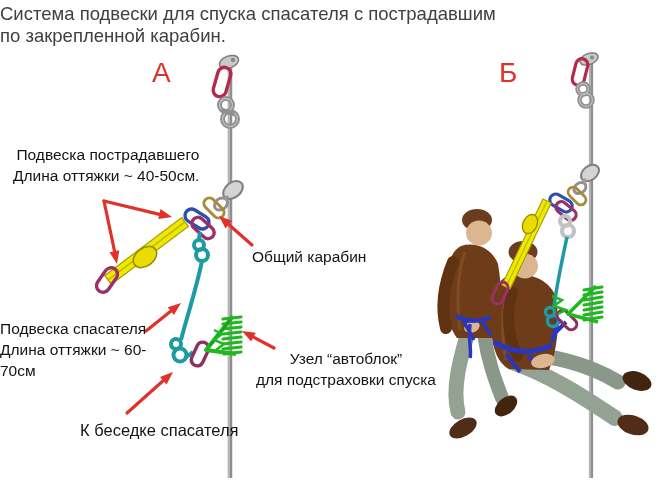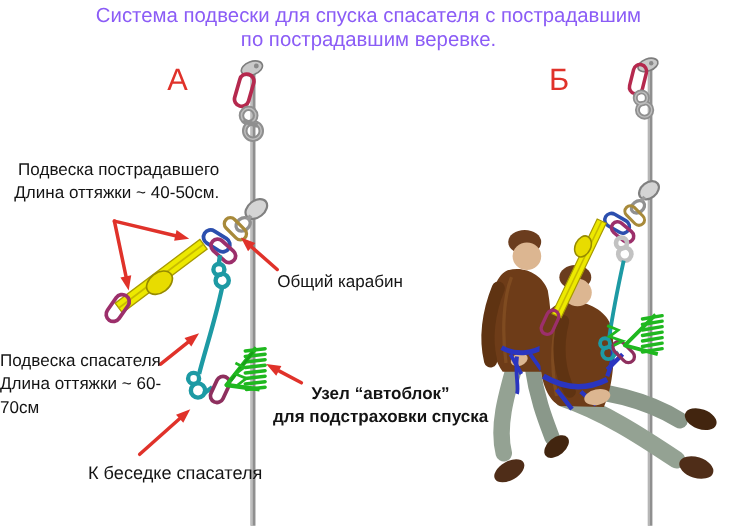--- a/index.html
+++ b/index.html
@@ -1,28 +1,28 @@
 <!DOCTYPE html>
 <html style="--c-arrow-red: #e0322a; --c-label-red: #e0322a; --c-rope-grey: #8f8f8f; --c-sling-yellow: #ede900; --c-rope-teal: #1d9aa4; --c-autoblock-green: #1fb81f; --c-carabiner-magenta: #9c2f6b; --c-carabiner-blue: #2c4fae; --c-carabiner-gold: #a88a3a; --c-carabiner-red: #b5294e; --c-jacket-brown: #6e3c18; --c-pants-grey-green: #97a596; --c-skin: #dcb691; --c-hair-brown: #6b3d1e;"><head>
 <meta charset="utf-8">
 <style>
   html,body{margin:0;padding:0;background:#fff;}
   .stage{position:relative;width:670px;height:482px;background:#ffffff;overflow:hidden;
          font-family:"Liberation Sans",sans-serif;}
   .stage svg{position:absolute;left:0;top:0;}
-  .title{position:absolute;left:0;top:3px;width:670px;text-align:center;
-         font-size:18.5px;line-height:21.5px;color:#8b5cf6;}
+  .title{position:absolute;left:0;top:3px;width:670px;
+         font-size:18.5px;line-height:21.5px;color:#404040;}
   .figlabel{position:absolute;font-size:28px;line-height:30px;color:var(--c-label-red,#e0322a);}
   #labA{left:152px;top:58px;}
   #labB{left:499px;top:58px;}
   .lbl{position:absolute;color:#141414;font-size:15.5px;line-height:21px;}
   #lbl-victim{left:13px;top:144px;text-align:right;}
   #lbl-common{left:252px;top:246px;}
   #lbl-rescuer{left:0px;top:318px;width:164px;text-align:left;}
-  #lbl-autoblock{left:246px;top:348px;width:200px;text-align:center;font-weight:bold;}
+  #lbl-autoblock{left:246px;top:348px;width:200px;text-align:center;}
   #lbl-harness{left:48px;top:420px;font-size:16.5px;margin-left:32px;}
   .arrow{stroke:var(--c-arrow-red,#e0322a);stroke-width:3.2;stroke-linecap:round;fill:none;}
   .arrowhead{fill:var(--c-arrow-red,#e0322a);stroke:none;}
 </style>
 </head>
 <body>
 
 <div class="stage">
 
 <svg width="670" height="482" viewBox="0 0 670 482">
@@ -225,21 +225,21 @@
     <polygon class="arrowhead" points="181,303 173.9,315 167.7,307.2"></polygon>
     <line class="arrow" x1="127" y1="413" x2="164" y2="380"></line>
     <polygon class="arrowhead" points="173,372 166.6,384.4 160,377"></polygon>
     <line class="arrow" x1="274" y1="348" x2="254" y2="337.4"></line>
     <polygon class="arrowhead" points="242,331 255.8,332.7 251.1,341.5"></polygon>
   </g>
 </svg>
 
   <div class="title">
     <div>Система подвески для спуска спасателя с пострадавшим</div>
-    <div>по пострадавшим веревке.</div>
+    <div>по закрепленной карабин.</div>
   </div>
 
   <div class="figlabel" id="labA">А</div>
   <div class="figlabel" id="labB">Б</div>
 
   <div class="lbl" id="lbl-victim">
     <div>Подвеска пострадавшего</div>
     <div>Длина оттяжки ~ 40-50см.</div>
   </div>
 

